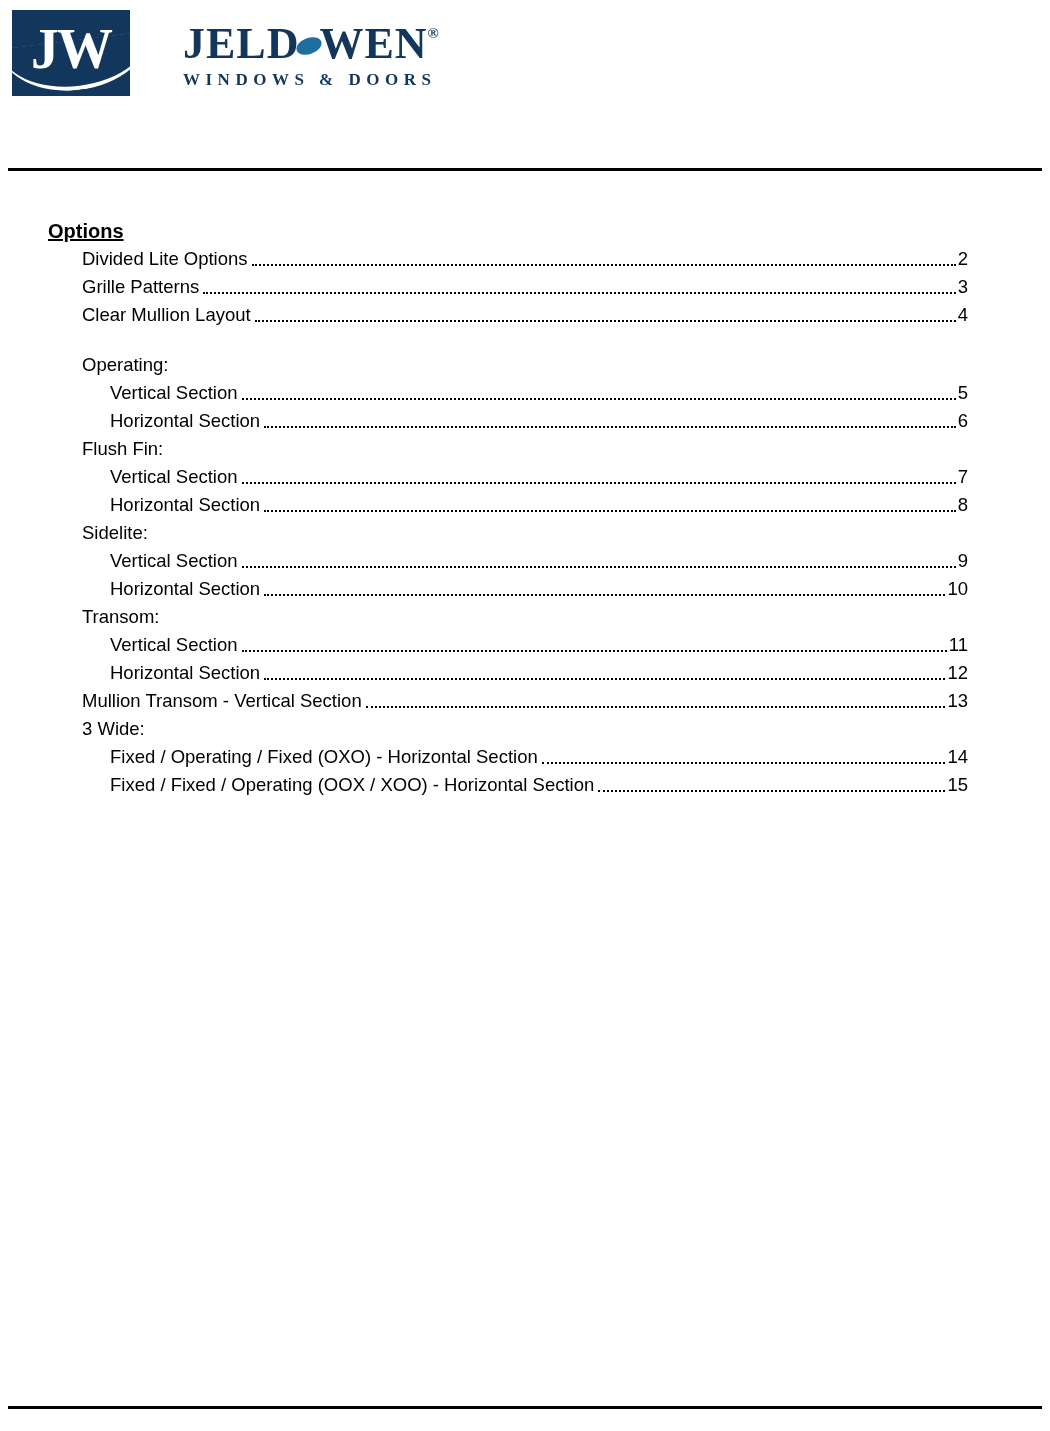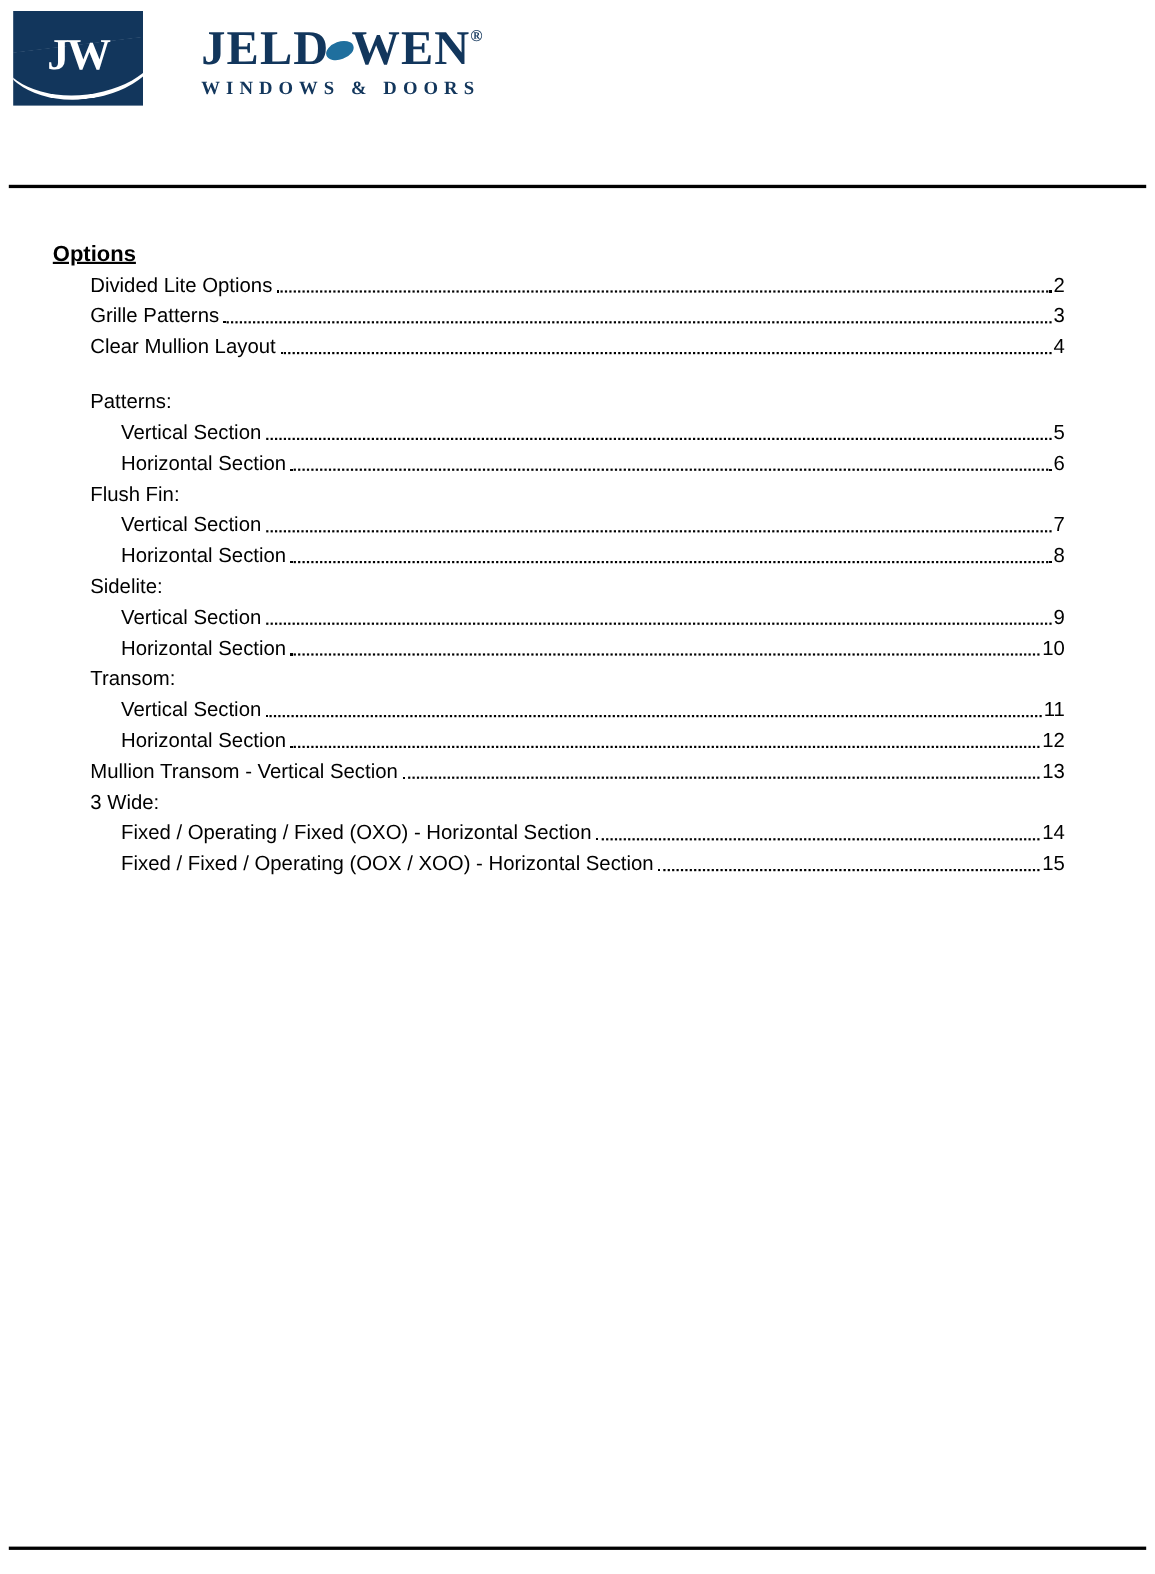--- a/index.html
+++ b/index.html
@@ -35,21 +35,21 @@
     overflow: hidden;
   }
   .logo-mark .jw {
     position: absolute;
     left: 50%;
     top: 50%;
     transform: translate(-50%, -58%);
     color: #ffffff;
     font-family: "Liberation Serif", serif;
     font-weight: bold;
-    font-size: 40px;
+    font-size: 56px;
     letter-spacing: -2px;
     line-height: 1;
   }
   .logo-mark .swoosh {
     position: absolute;
     left: -10px;
     bottom: 6px;
     width: 150px;
     height: 46px;
     border-bottom: 4px solid #ffffff;
@@ -187,21 +187,21 @@
         <span class="label">Grille Patterns</span>
         <span class="leader"></span>
         <span class="page-num">3</span>
       </div>
       <div class="dot-row indent-1">
         <span class="label">Clear Mullion Layout</span>
         <span class="leader"></span>
         <span class="page-num">4</span>
       </div>
       <div class="group-gap"></div>
-      <div class="plain-row indent-1">Patterns:</div>
+      <div class="plain-row indent-1">Operating:</div>
       <div class="dot-row indent-2">
         <span class="label">Vertical Section</span>
         <span class="leader"></span>
         <span class="page-num">5</span>
       </div>
       <div class="dot-row indent-2">
         <span class="label">Horizontal Section</span>
         <span class="leader"></span>
         <span class="page-num">6</span>
       </div>

